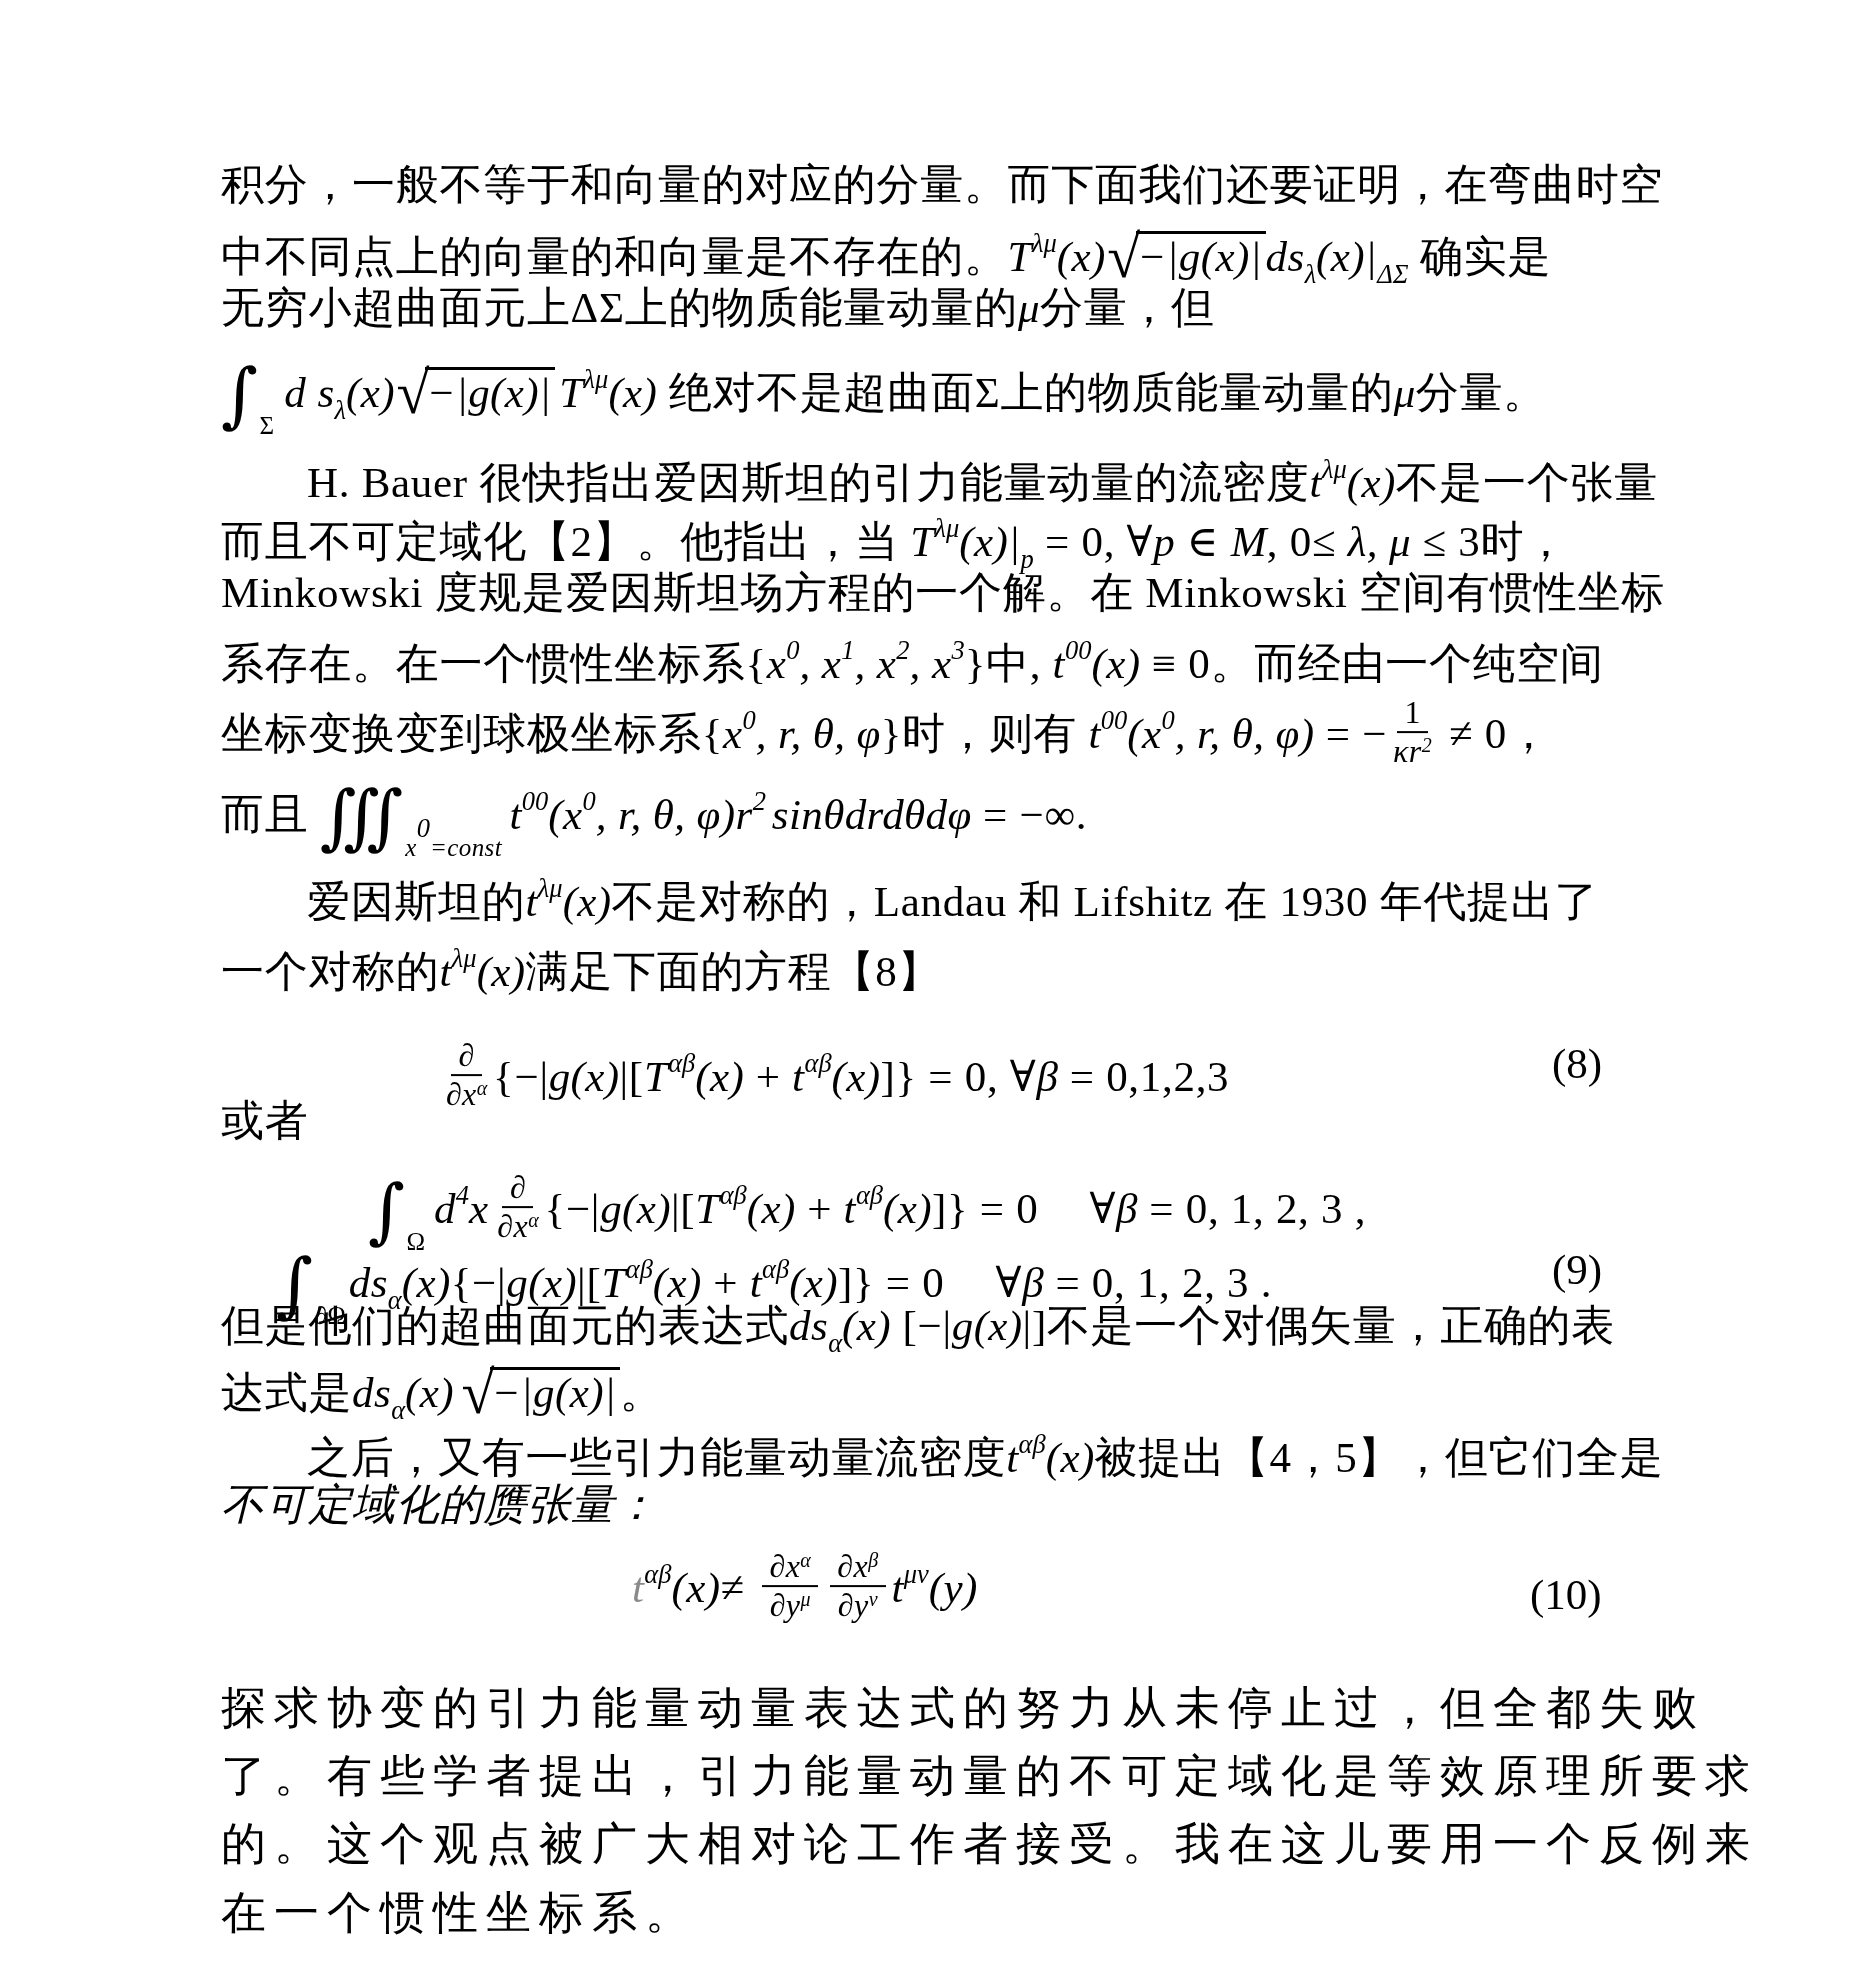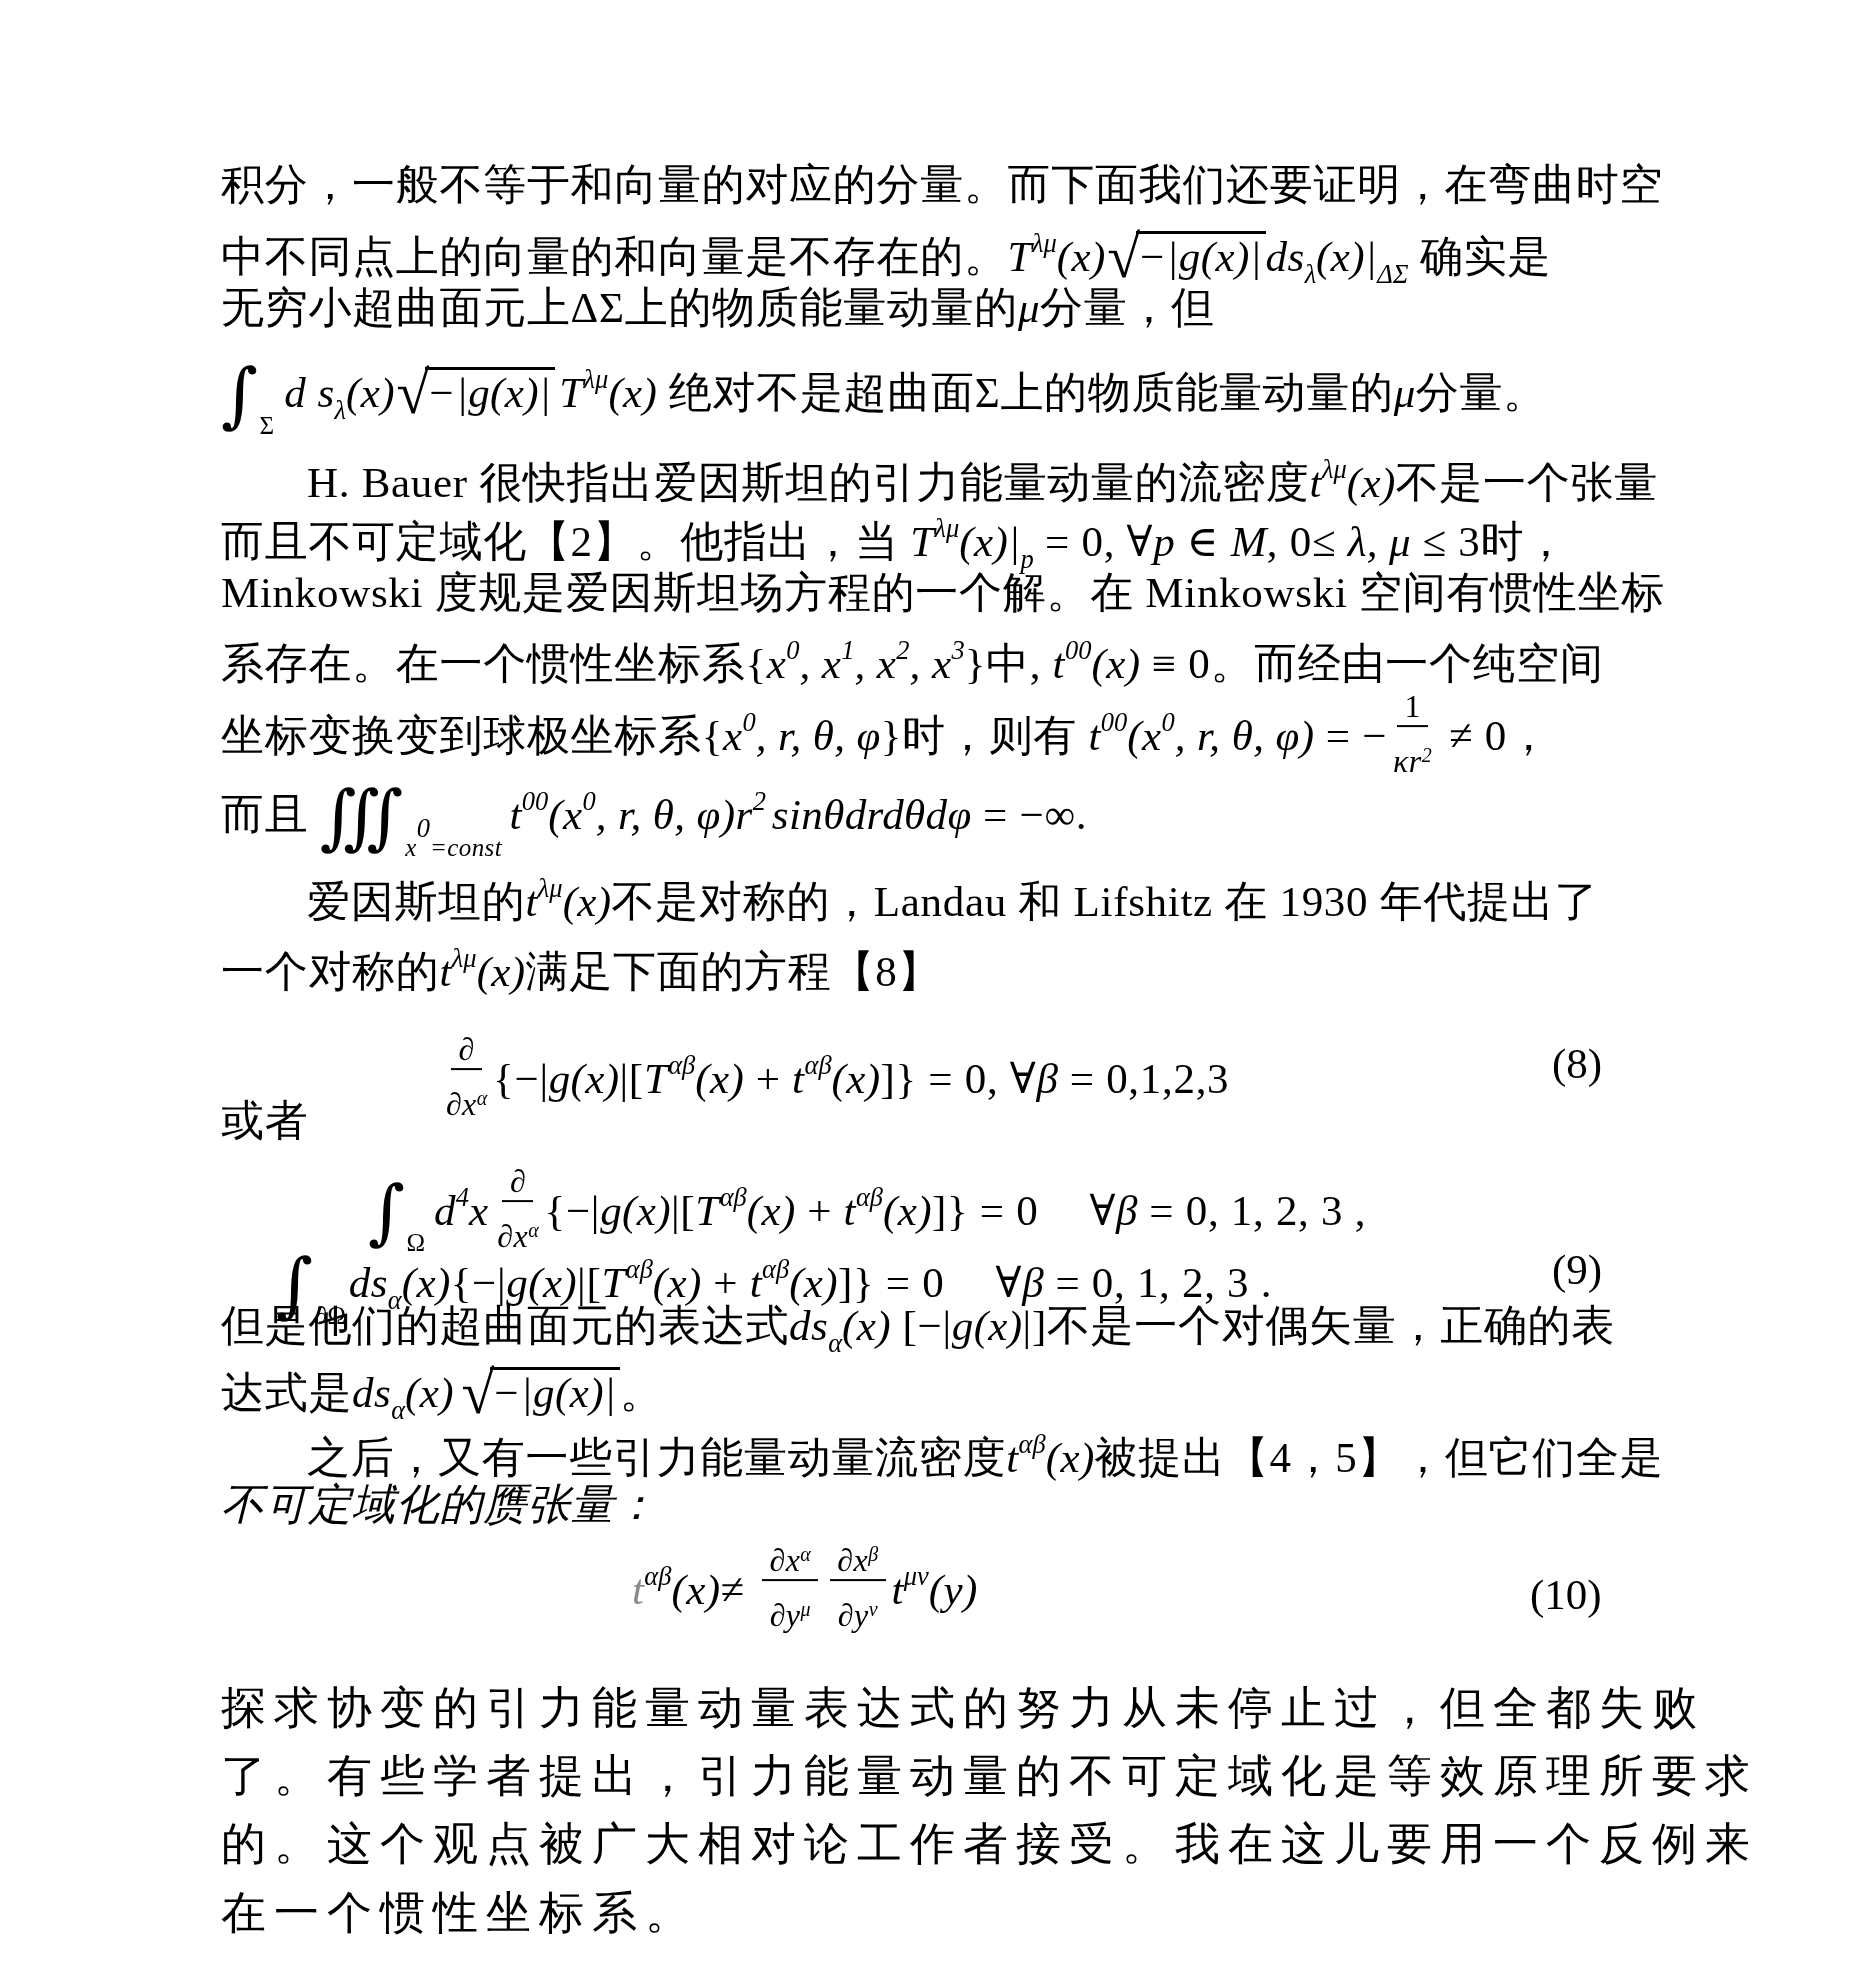--- a/index.html
+++ b/index.html
@@ -20,21 +20,21 @@
   .gray { color:#8a8a8a; }
   .sp { font-size:26.5px; vertical-align:19px; font-style:italic; letter-spacing:0; }
   .sb { font-size:26.5px; vertical-align:-11.8px; font-style:italic; letter-spacing:0; }
   .gap { display:inline-block; }
   .frac {
     display:inline-flex; flex-direction:column; align-items:center;
     vertical-align:middle; font-size:32px; line-height:1.08;
     margin:0 5.9px; transform:translateY(-5.9px); letter-spacing:0; text-align:center;
   }
   .frac .num { border-bottom:2.9px solid #000; padding:0 7.4px 1.5px; }
-  .frac .den { padding-top:17px; }
+  .frac .den { padding-top:1px; }
   .frac .sp { font-size:20px; vertical-align:10.3px; }
   .sqrt { display:inline-block; white-space:nowrap; letter-spacing:0; margin-left:1.5px; }
   .radsign { display:inline-block; font-size:60px; line-height:0; position:relative; top:5.9px; margin-right:-4.4px; }
   .radicand { display:inline-block; border-top:3.7px solid #000; padding:0 3.7px 0 1.5px; line-height:46px; }
   .bigop { display:inline-block; letter-spacing:0; white-space:nowrap; }
   .bigg { display:inline-block; font-size:71px; line-height:43px; vertical-align:-11.8px;
           font-family:"DejaVu Serif","DejaVu Sans",serif; }
   .bigsb { display:inline-block; font-size:25px; vertical-align:-26.5px; letter-spacing:0; margin-left:1.5px; }
   .bigsb .it { font-size:25px; }
   #b1  { top:32px;   left:307px; }

